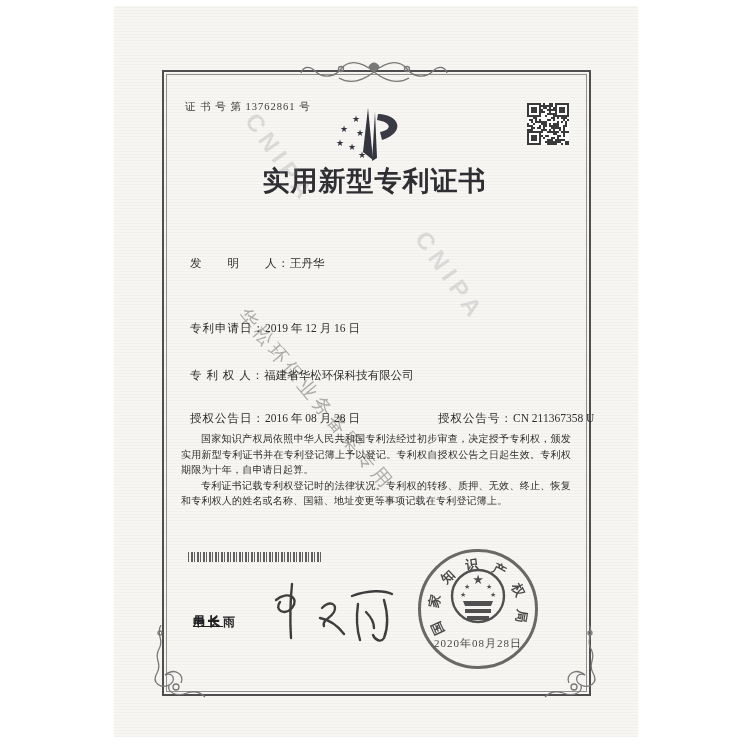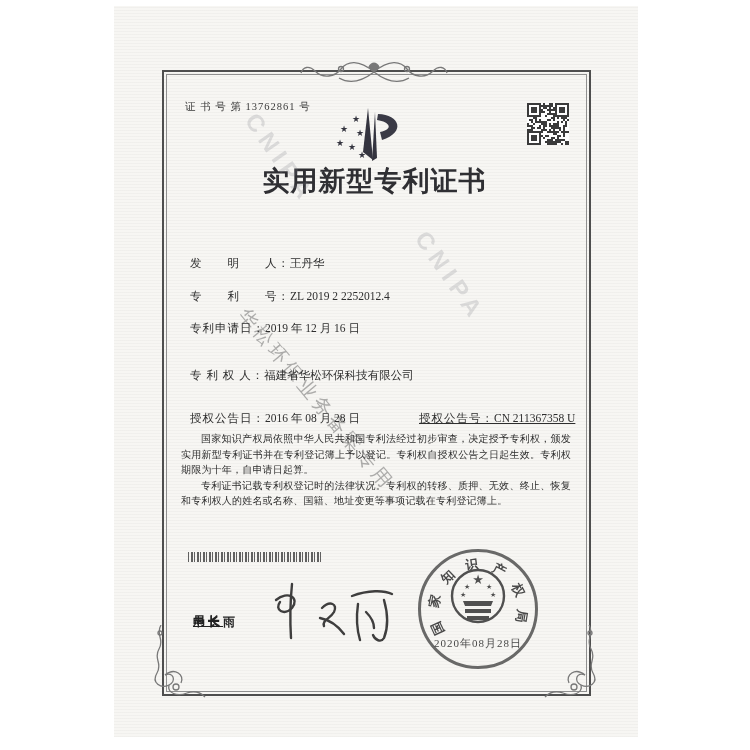--- a/index.html
+++ b/index.html
@@ -17,21 +17,21 @@
          font-weight:bold;letter-spacing:1px;color:#2f2f33;}
   .wm-cnipa{position:absolute;font-family:"Liberation Sans","DejaVu Sans",sans-serif;font-weight:bold;
             font-size:24px;letter-spacing:6px;color:rgba(125,125,133,.22);transform:rotate(55deg);
             transform-origin:left top;}
   .wm1{left:262px;top:108px;}
   .wm2{left:432px;top:226px;}
   .wm-diag{position:absolute;left:252px;top:303px;font-size:19px;letter-spacing:4px;
            color:rgba(100,100,100,.5);transform:rotate(50deg);transform-origin:left top;white-space:nowrap;}
   .field-row{position:absolute;left:190px;font-size:11.5px;white-space:nowrap;color:#2e2e2e;}
   .field-row .lbl{letter-spacing:1px;}
-  .field-pair2{position:absolute;left:229px;text-decoration:underline;}
+  .field-pair2{position:absolute;left:248px;}
   .paras{position:absolute;left:181px;top:431px;width:390px;font-size:10px;line-height:15.5px;
          color:#2e2e2e;letter-spacing:.2px;text-align:justify;}
   .paras p{margin:0;text-indent:20px;}
   .barcode{position:absolute;left:188px;top:552px;width:134px;height:10px;opacity:.8;
      background:repeating-linear-gradient(90deg,#3c3c3c 0 1px,transparent 1px 3px,#3c3c3c 3px 5px,transparent 5px 6px);}
   .officer{position:absolute;left:193px;font-family:"Liberation Sans","DejaVu Sans",sans-serif;
            font-size:12px;font-weight:600;letter-spacing:3px;color:#222;}
   .officer-title{top:613px;text-decoration:underline;} .officer-name{top:614px;}
   .signature{position:absolute;left:262px;top:578px;}
   .seal{position:absolute;left:418px;top:549px;width:114px;height:114px;border:3px solid rgba(58,58,58,.85);
@@ -359,23 +359,20 @@
 
   <div class="title">实用新型专利证书</div>
 
   <div class="wm-cnipa wm1">CNIPA</div>
   <div class="wm-cnipa wm2">CNIPA</div>
   <div class="wm-diag">华松环保业务备案专用</div>
 
   <div class="field-row" style="top:256px">
     <span class="lbl">发　　明　　人：</span><span>王丹华</span>
   </div>
-  <div class="field-row" style="top:289px">
-    <span class="lbl">专　　利　　号：</span><span>ZL 2019 2 2252012.4</span>
-  </div>
   <div class="field-row" style="top:321px">
     <span class="lbl">专利申请日：</span><span>2019 年 12 月 16 日</span>
   </div>
   <div class="field-row" style="top:368px">
     <span class="lbl">专 利 权 人：</span><span>福建省华松环保科技有限公司</span>
   </div>
   <div class="field-row" style="top:411px">
     <span class="lbl">授权公告日：</span><span>2016 年 08 月 28 日</span><span class="field-pair2"><span class="lbl">授权公告号：</span><span>CN 211367358 U</span></span>
   </div>
 

